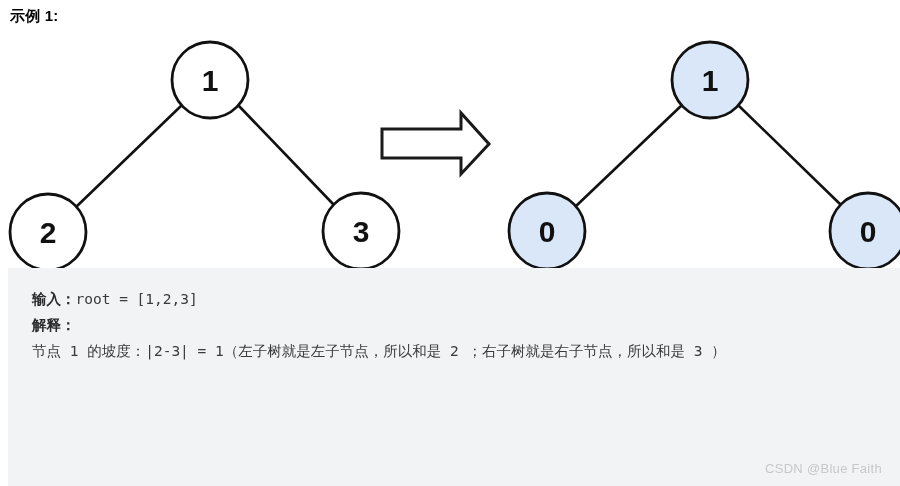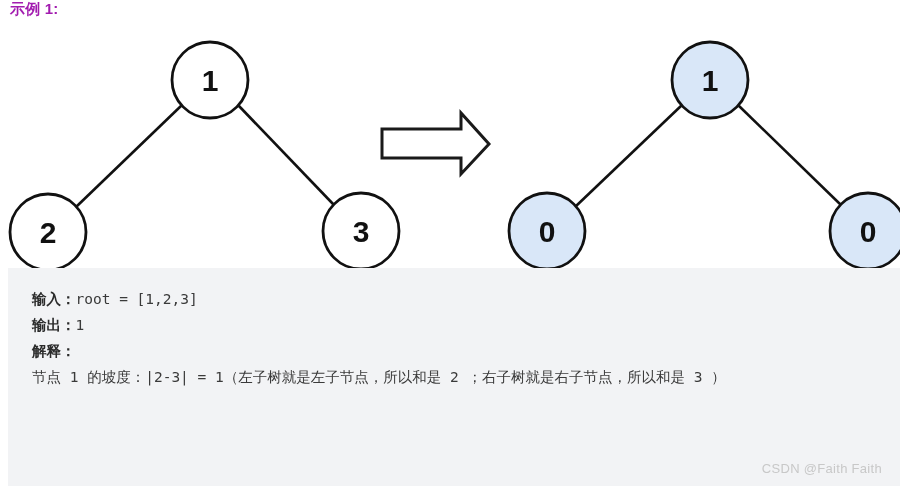--- a/index.html
+++ b/index.html
@@ -13,25 +13,25 @@
     position: relative;
     overflow: hidden;
     font-family: "Liberation Sans", "DejaVu Sans", sans-serif;
     color: #1f1f1f;
   }
 
   
   #example-title {
     position: absolute;
     left: 10px;
-    top: 0;
+    top: 7px;
     font-size: 15px;
     font-weight: bold;
     letter-spacing: 0.2px;
-    color: #a21caf;
+    color: #000000;
     white-space: nowrap;
   }
 
   
   #diagram {
     position: absolute;
     left: 0;
     top: 0;
     width: 900px;
     height: 275px;
@@ -133,20 +133,19 @@
         <text class="node-label" x="868" y="231" text-anchor="middle" dominant-baseline="central">0</text>
       </g>
     </g>
   </svg>
 </div>
 
 <div id="explanation-panel">
 
   <div class="exp-line"><span class="lbl">输入：</span><span>root = [1,2,3]</span></div>
 
-  <div class="exp-line"><span class="lbl">输出：</span><span>1</span></div>
 
   <div class="exp-line"><span class="lbl">解释：</span></div>
 
   <div class="exp-line">节点 1 的坡度：|2-3| = 1（左子树就是左子节点，所以和是 2 ；右子树就是右子节点，所以和是 3 ）</div>
 </div>
 
-<div id="watermark">CSDN @Faith Faith</div>
+<div id="watermark">CSDN @Blue Faith</div>
 
 </body></html>

